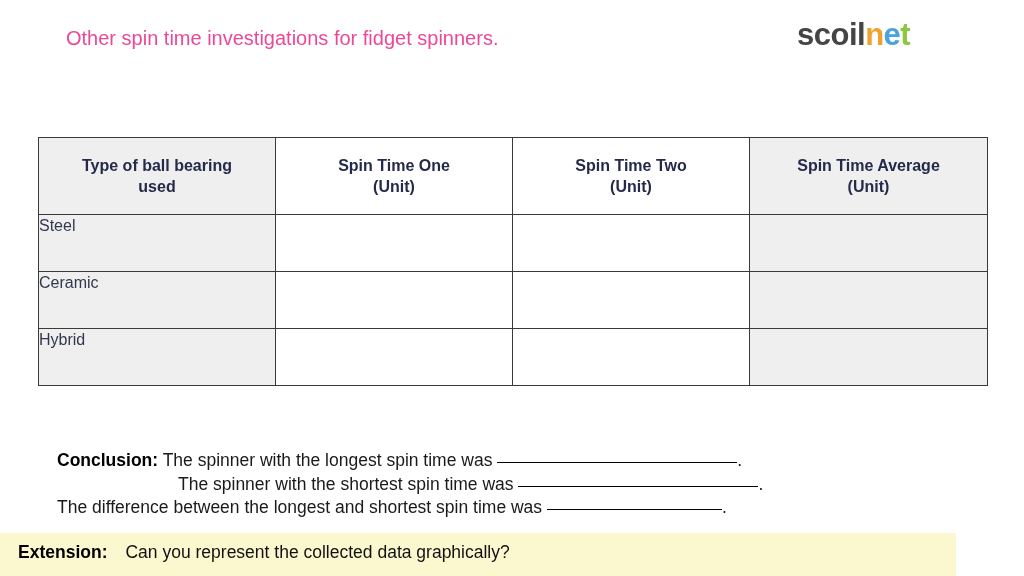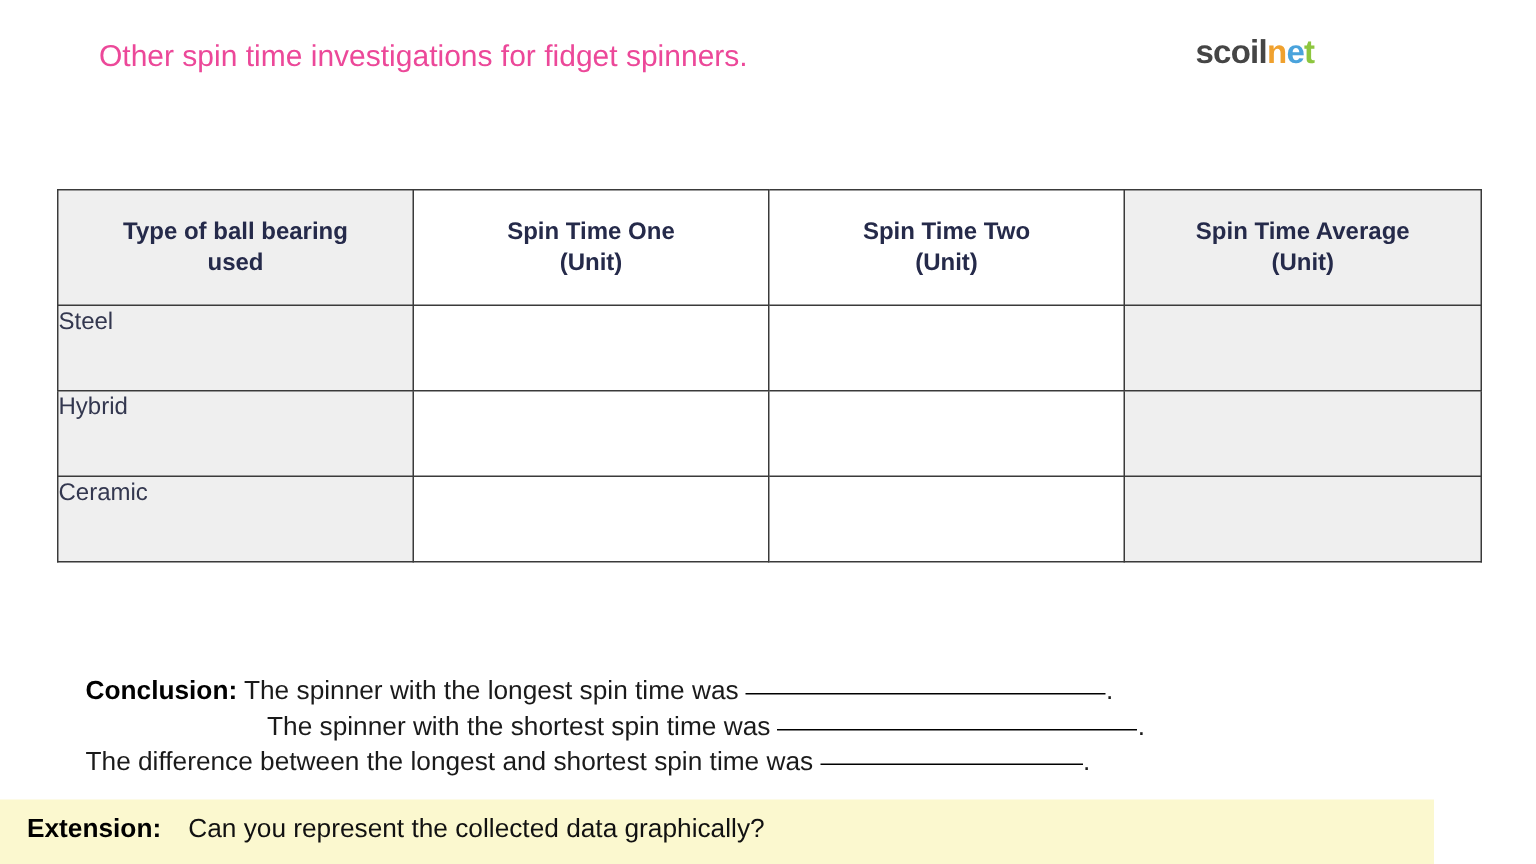--- a/index.html
+++ b/index.html
@@ -14,21 +14,21 @@
     position: relative;
     overflow: hidden;
     -webkit-font-smoothing: antialiased;
   }
 
   
   #logo {
     position: absolute;
     left: 797px;
     top: 18px;
-    font-size: 22px;
+    font-size: 31px;
     font-weight: bold;
     letter-spacing: -0.5px;
     line-height: 34px;
     white-space: nowrap;
   }
   #logo span { display: inline; }
 
   
   #slide-title {
     position: absolute;
@@ -37,21 +37,21 @@
     font-size: 20px;
     line-height: 24px;
     color: #ec4899;
     white-space: nowrap;
   }
 
   
   #data-table {
     position: absolute;
     left: 38px;
-    top: 126px;
+    top: 137px;
     width: 949px;
     border-collapse: collapse;
     table-layout: fixed;
     border-radius: 15px;
   }
   #data-table td,
   #data-table th {
     border: 1.5px solid #3a3a3a;
     padding: 0;
     vertical-align: top;
@@ -174,27 +174,27 @@
     </tr>
   </thead>
   <tbody>
     <tr>
       <td class="cell-shaded row-label">Steel</td>
       <td class="cell-plain"></td>
       <td class="cell-plain"></td>
       <td class="cell-shaded"></td>
     </tr>
     <tr>
+      <td class="cell-shaded row-label">Ceramic</td>
+      <td class="cell-plain"></td>
+      <td class="cell-plain"></td>
+      <td class="cell-shaded"></td>
+    </tr>
+    <tr>
       <td class="cell-shaded row-label">Hybrid</td>
-      <td class="cell-plain"></td>
-      <td class="cell-plain"></td>
-      <td class="cell-shaded"></td>
-    </tr>
-    <tr>
-      <td class="cell-shaded row-label">Ceramic</td>
       <td class="cell-plain"></td>
       <td class="cell-plain"></td>
       <td class="cell-shaded"></td>
     </tr>
   </tbody>
 </table>
 
 <div id="conclusion">
   <div class="concl-line">
     <span class="concl-label">Conclusion:</span>

